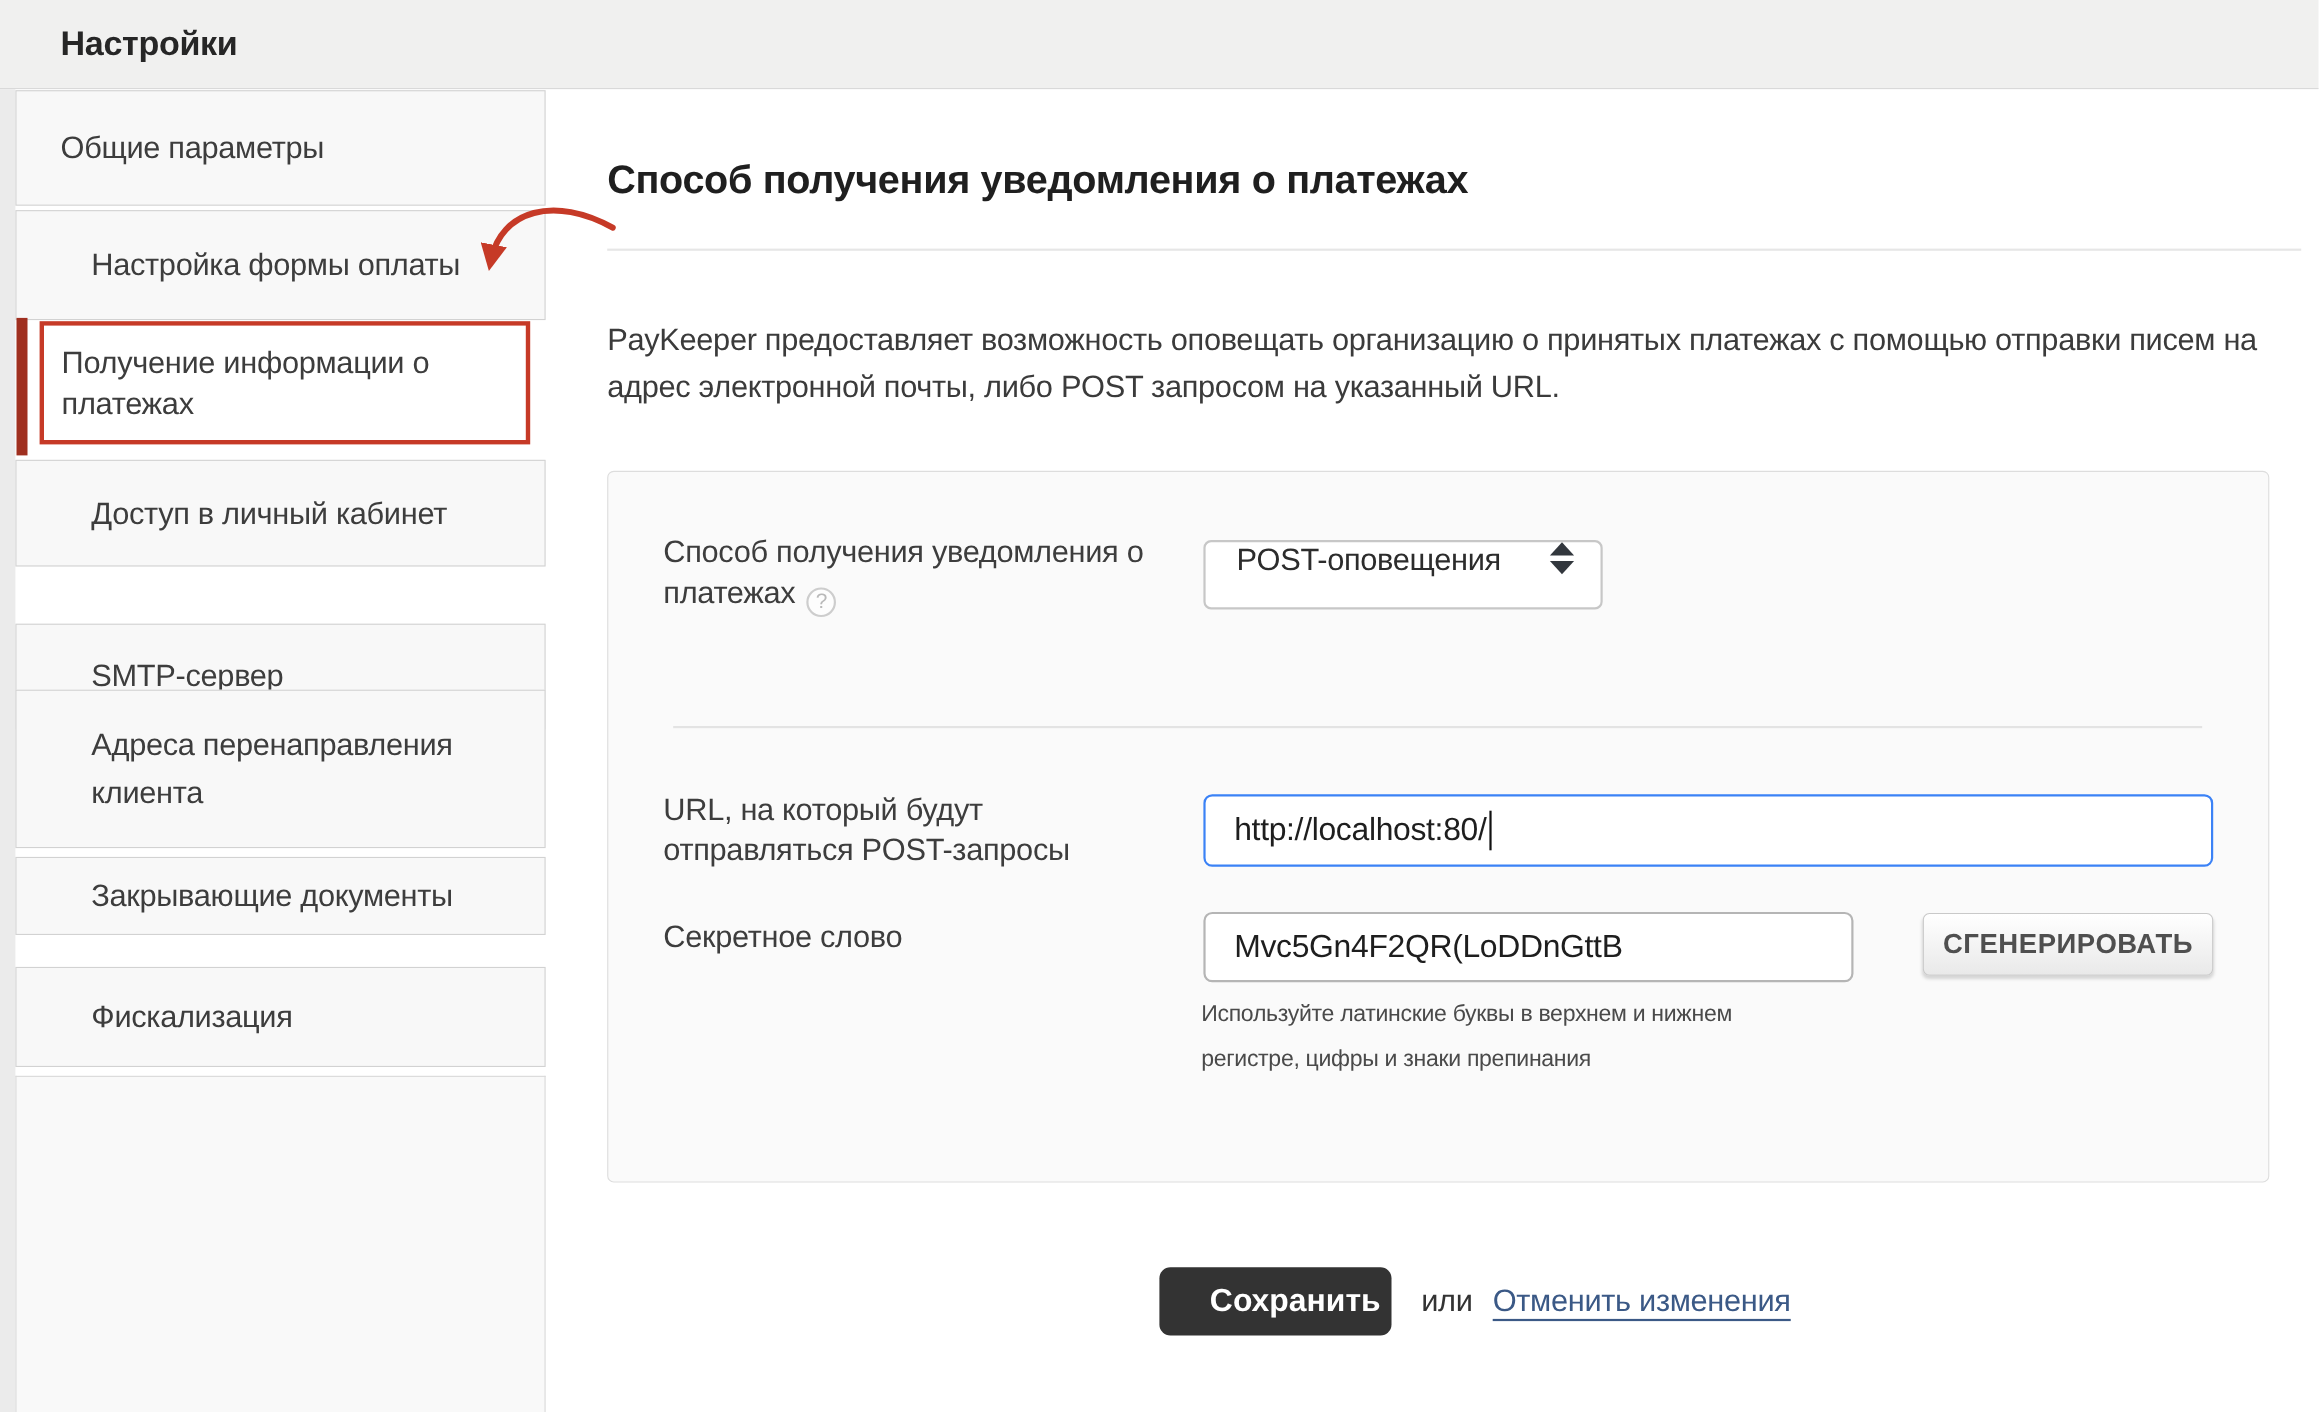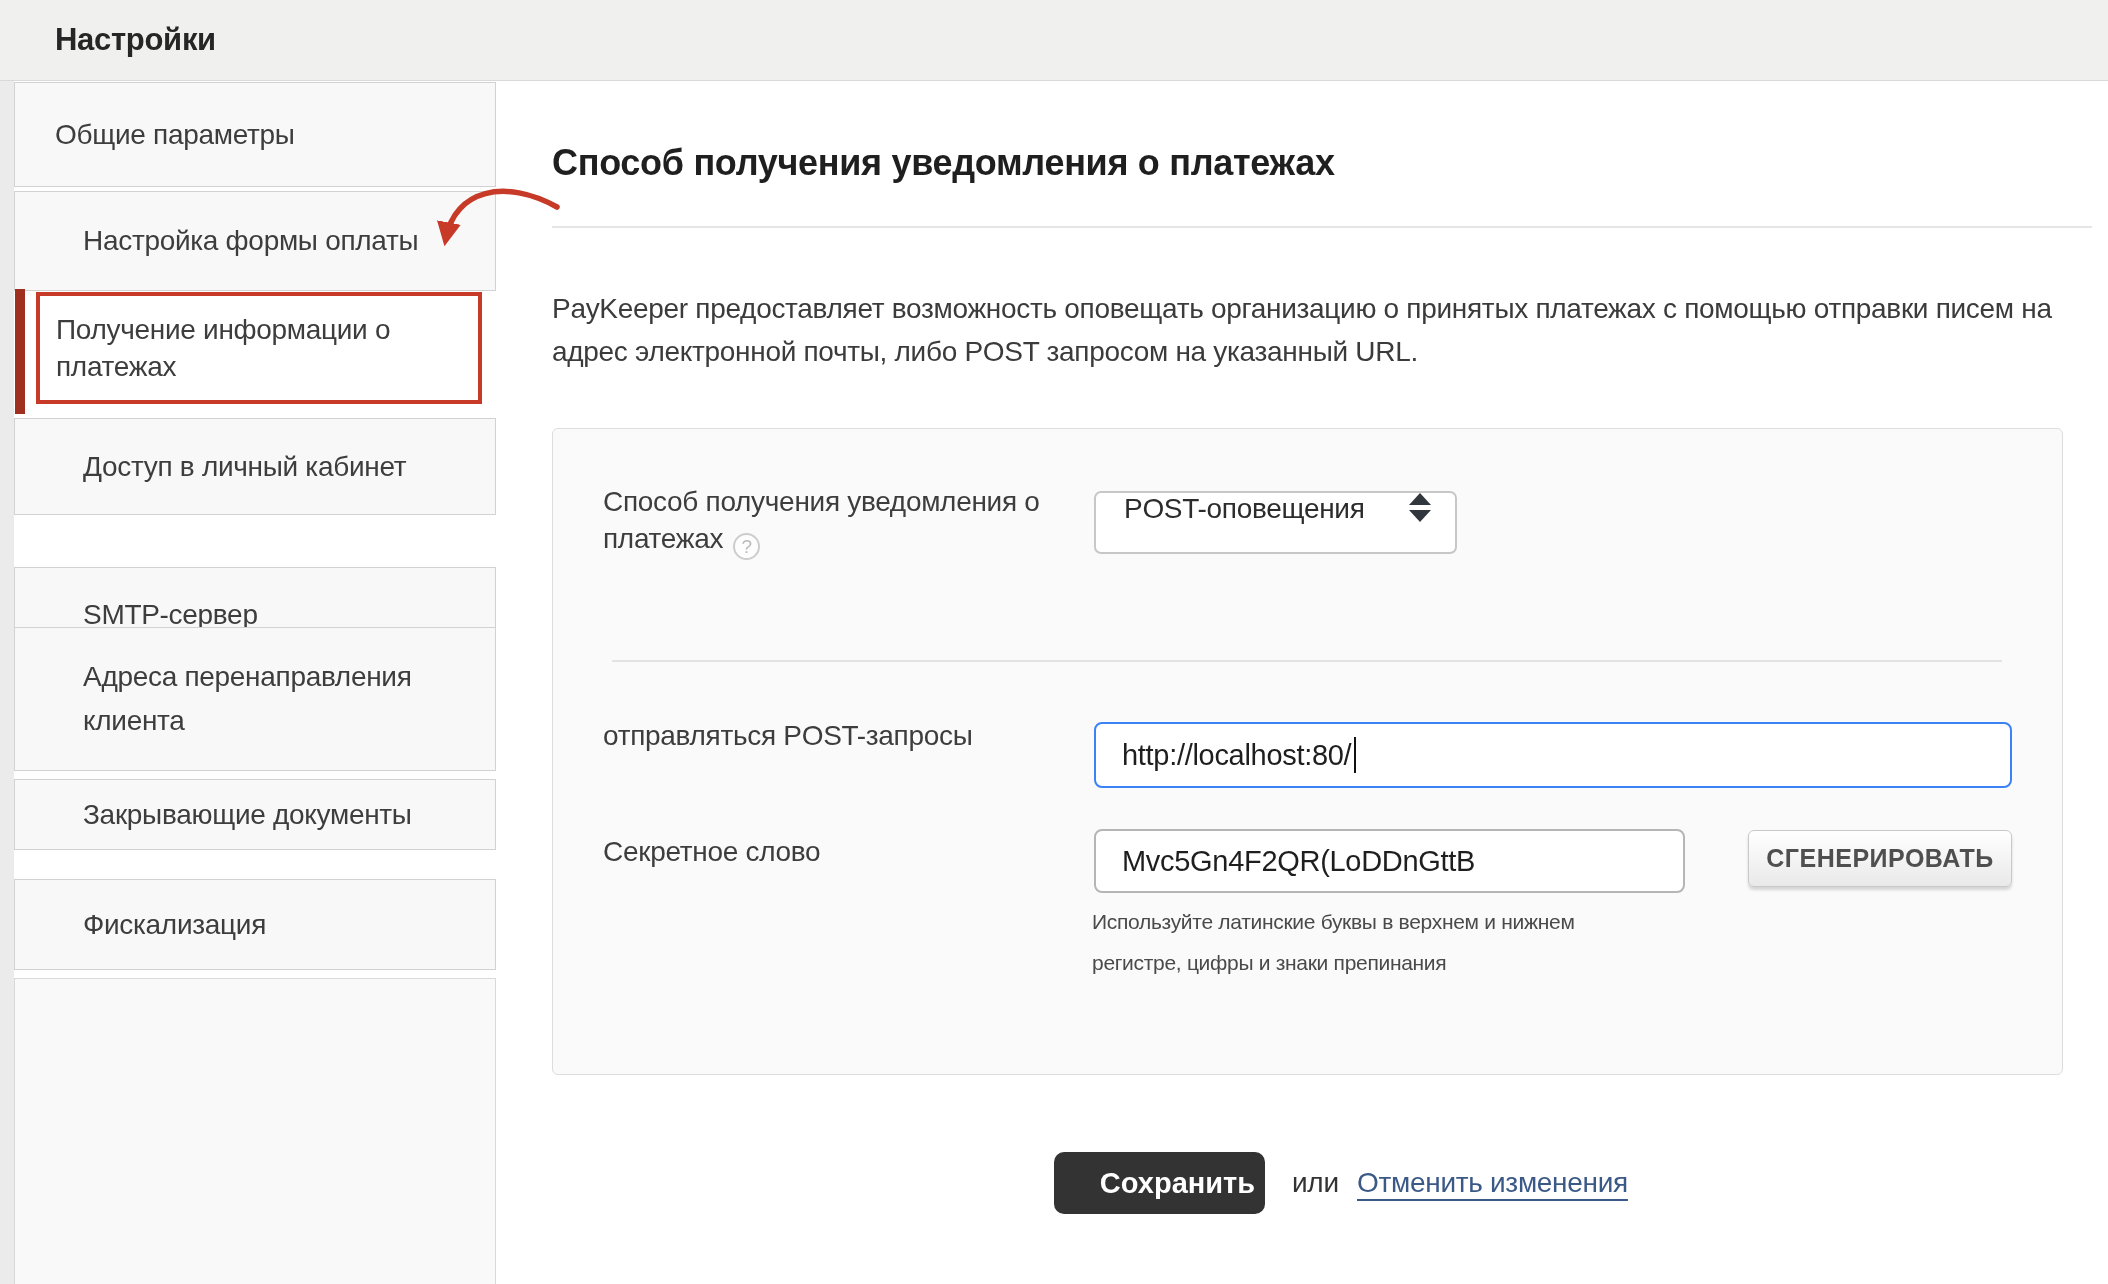--- a/index.html
+++ b/index.html
@@ -141,20 +141,21 @@
       <span class="val">POST-оповещения</span>
       <span class="arrows">
         <span class="tri-up"></span>
         <span class="tri-down"></span>
       </span>
     </div>
 
     <div class="divider2"></div>
 
     <div class="lbl lbl-url">
+      <div>URL, на который будут</div>
       <div>отправляться POST-запросы</div>
     </div>
     <div class="text-input url-input">
       <span>http://localhost:80/</span>
       <span class="caret"></span>
     </div>
 
     <div class="lbl lbl-secret">
       <div>Секретное слово</div>
     </div>

